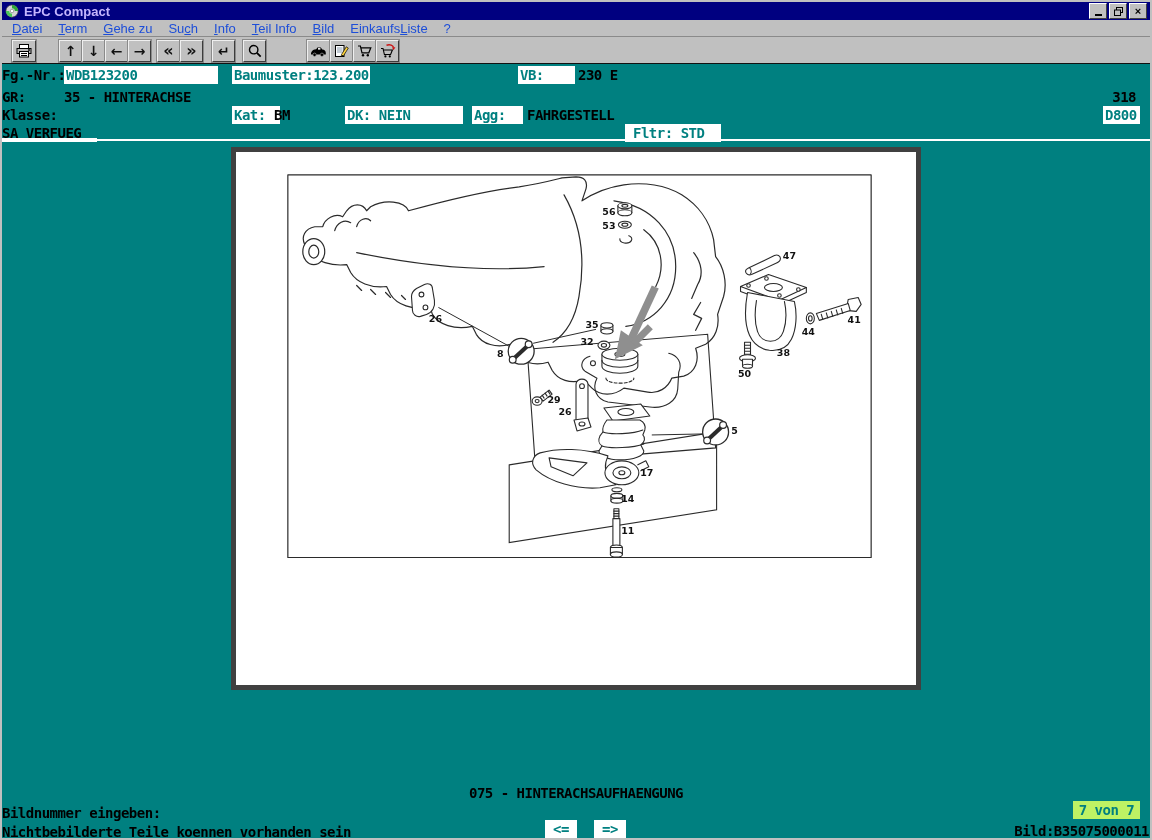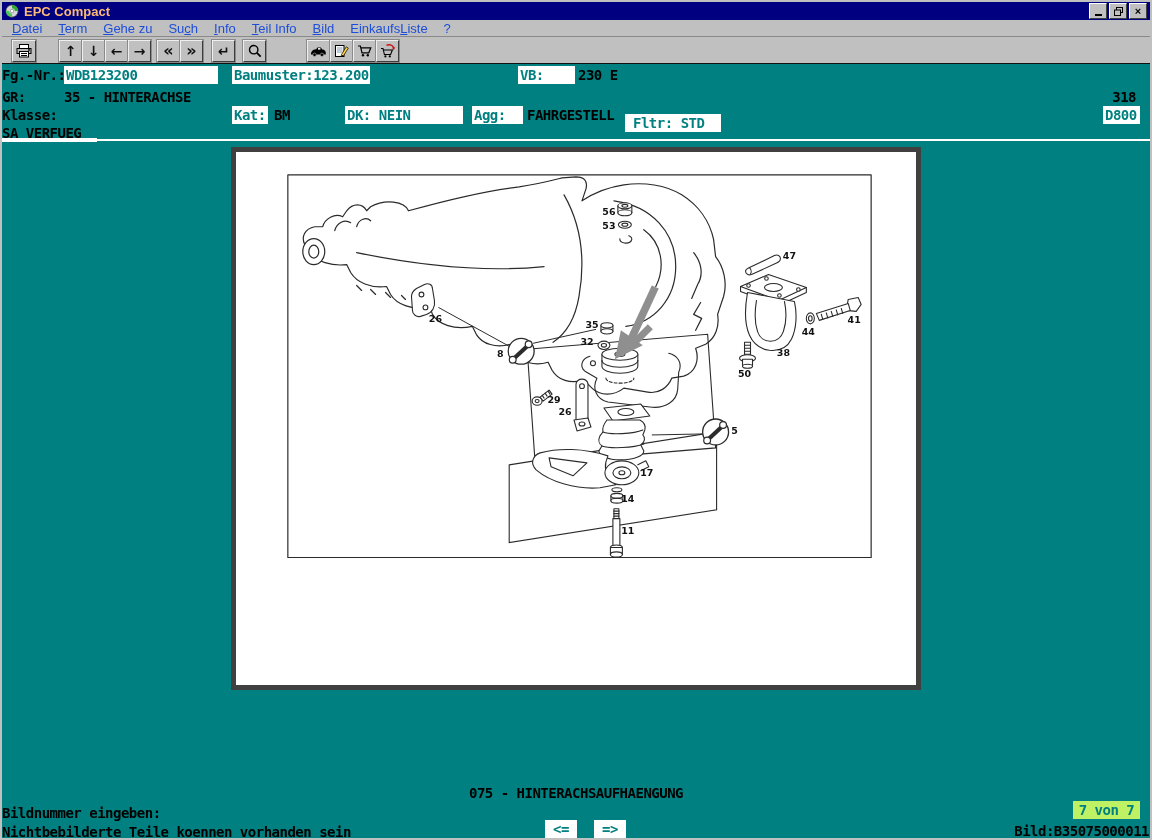--- a/index.html
+++ b/index.html
@@ -6,21 +6,21 @@
   .screen{position:relative;width:1152px;height:840px;background:#008080;overflow:hidden;
           font-family:"DejaVu Sans Mono",monospace;}
   .frame-edge{position:absolute;left:0;top:0;right:0;bottom:0;border:2px solid #c0c0c0;
               pointer-events:none;z-index:50;}
   .chrome-top{position:absolute;left:0;top:0;width:1152px;height:64px;background:#c0c0c0;}
 
   
   .titlebar{position:absolute;left:2px;top:2px;width:1148px;height:18px;background:#000080;
             display:flex;align-items:center;}
   .app-ico{margin-left:3px;display:flex;}
-  .title-text{color:#fdba74;font:700 13px "Liberation Sans",sans-serif;margin-left:5px;flex:1;}
+  .title-text{color:#c4b5fd;font:700 13px "Liberation Sans",sans-serif;margin-left:5px;flex:1;}
   .caps{display:flex;margin-right:3px;}
   .cap{width:16px;height:14px;background:#c0c0c0;border:1px solid;border-color:#fff #404040 #404040 #fff;
        display:flex;align-items:center;justify-content:center;margin-left:2px;
        font:700 11px "Liberation Sans",sans-serif;color:#000;cursor:default;}
   .cap .minbar{width:7px;height:2px;background:#000;margin-top:7px;}
 
   
   .menubar{position:absolute;left:2px;top:20px;width:1148px;height:17px;background:#c0c0c0;
            border-bottom:1px solid #8a8a8a;display:flex;align-items:center;padding-left:2px;box-sizing:border-box;}
   .menu-item{font:13px "Liberation Sans",sans-serif;color:#1d4ed8;padding:1px 8px;white-space:pre;}
@@ -175,26 +175,26 @@
   <span class="wbox" style="left:64px;top:66px;width:154px;"><span>WDB123200</span></span>
   <span class="wbox" style="left:232px;top:66px;width:138px;"><span>Baumuster:</span><span>123.200</span></span>
   <span class="wbox" style="left:518px;top:66px;width:57px;"><span>VB:</span></span>
   <span class="t" style="left:578px;top:66px;">230 E</span>
 
   <span class="t" style="left:2px;top:88px;">GR:</span>
   <span class="t" style="left:64px;top:88px;">35 - HINTERACHSE</span>
   <span class="t" style="right:16px;top:88px;">318</span>
 
   <span class="t" style="left:2px;top:106px;">Klasse:</span>
-  <span class="wbox" style="left:232px;top:106px;width:36px;"><span>Kat:</span></span>
+  <span class="wbox" style="left:232px;top:106px;width:48px;"><span>Kat:</span></span>
   <span class="t" style="left:274px;top:106px;">BM</span>
   <span class="wbox" style="left:345px;top:106px;width:118px;"><span>DK:</span><span class="sp">NEIN</span></span>
   <span class="wbox" style="left:472px;top:106px;width:51px;"><span>Agg:</span></span>
   <span class="t" style="left:527px;top:106px;">FAHRGESTELL</span>
-  <span class="wbox" style="left:625px;top:114px;width:96px;padding-left:8px;"><span>Fltr:</span><span class="sp">STD</span></span>
+  <span class="wbox" style="left:625px;top:124px;width:96px;padding-left:8px;"><span>Fltr:</span><span class="sp">STD</span></span>
   <span class="wbox" style="right:12px;top:106px;width:37px;"><span>D800</span></span>
 
   <span class="t" style="left:2px;top:124px;">SA VERFUEG</span>
   <div class="sep-a"></div>
   <div class="sep-b"></div>
 
   <div class="panel">
     <svg width="688" height="541" viewBox="231 147 690 543" preserveAspectRatio="none">
 
       <g fill="none" stroke="#2b2b2b" stroke-width="1.2" stroke-linejoin="round" stroke-linecap="round">

